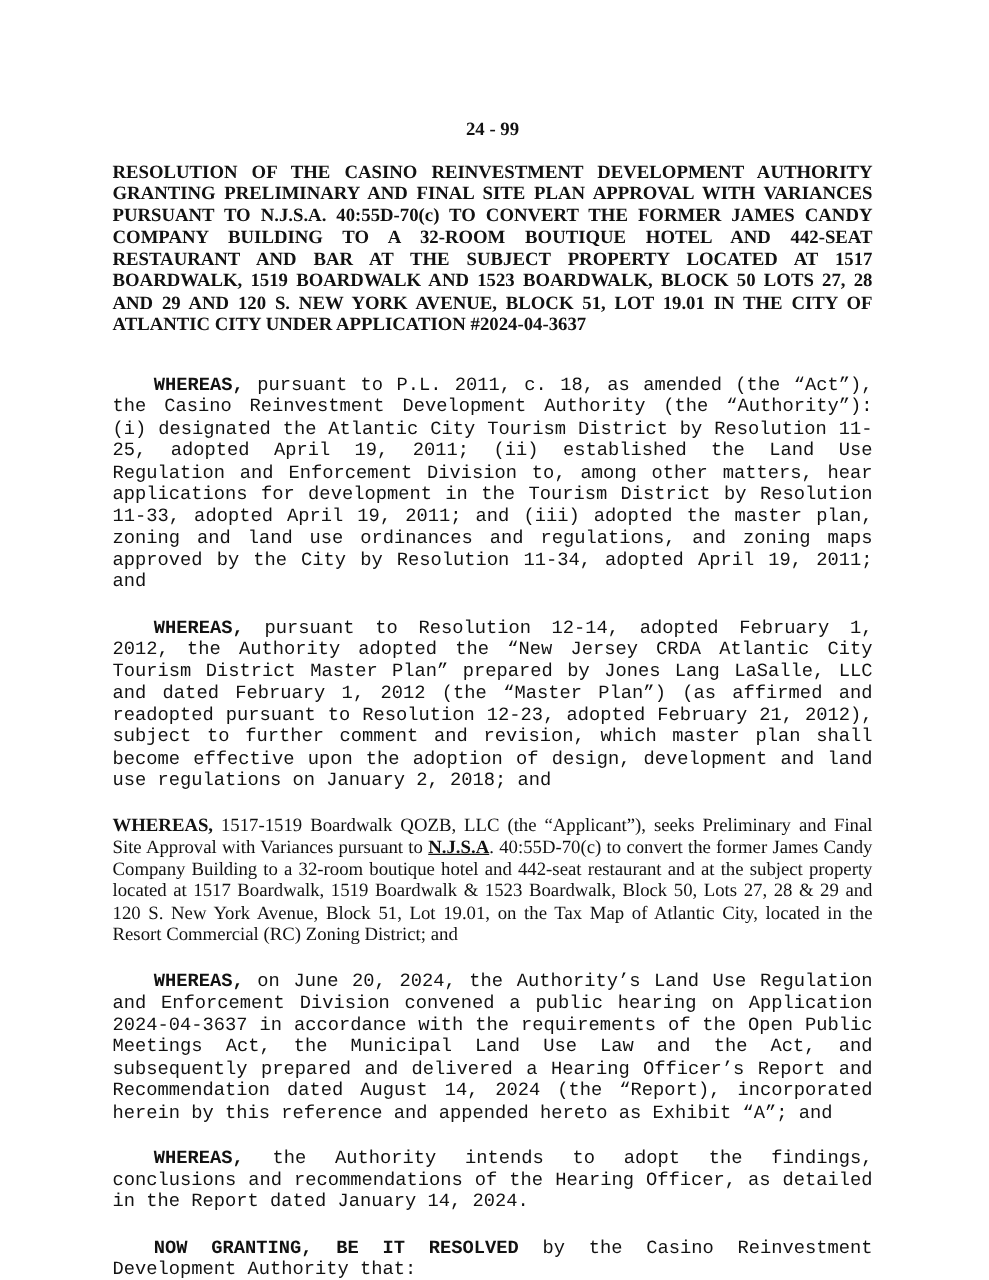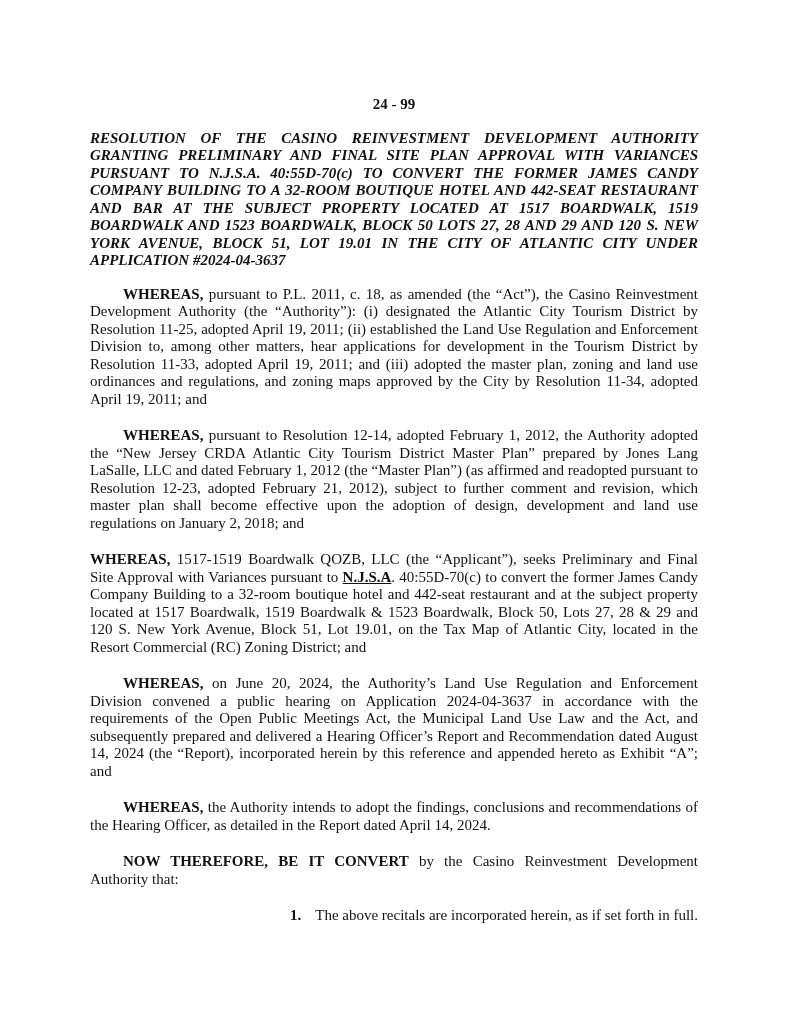--- a/index.html
+++ b/index.html
@@ -22,29 +22,29 @@
     overflow: hidden;
   }
   .res-number {
     text-align: center;
     font-weight: bold;
     margin: 0 0 16px 0;
   }
   .doc-title {
     font-weight: bold;
     text-align: justify;
-    margin: 0 0 16px 0;
-    font-style: italic;
+    margin: 0 0 30px 0;
   }
   p.para {
     margin: 0 0 19px 0;
     text-align: justify;
   }
   p.para.indent {
     text-indent: 33px;
+    font-family: Liberation Mono, monospace;
   }
   p.item {
     margin: 0 0 0 50px;
     text-align: right;
   }
   p.item .num {
     font-weight: bold;
     margin-right: 14px;
   }
   .u {
@@ -63,19 +63,19 @@
   <p class="doc-title">RESOLUTION OF THE CASINO REINVESTMENT DEVELOPMENT AUTHORITY GRANTING PRELIMINARY AND FINAL SITE PLAN APPROVAL WITH VARIANCES PURSUANT TO N.J.S.A. 40:55D-70(c) TO CONVERT THE FORMER JAMES CANDY COMPANY BUILDING TO A 32-ROOM BOUTIQUE HOTEL AND 442-SEAT RESTAURANT AND BAR AT THE SUBJECT PROPERTY LOCATED AT 1517 BOARDWALK, 1519 BOARDWALK AND 1523 BOARDWALK, BLOCK 50 LOTS 27, 28 AND 29 AND 120 S. NEW YORK AVENUE, BLOCK 51, LOT 19.01  IN THE CITY OF ATLANTIC CITY UNDER APPLICATION #2024-04-3637</p>
 
   <p class="para indent"><strong>WHEREAS,</strong><span> pursuant to P.L. 2011, c. 18, as amended (the “Act”), the Casino Reinvestment Development Authority (the “Authority”): (i) designated the Atlantic City Tourism District by Resolution 11-25, adopted April 19, 2011; (ii) established the Land Use Regulation and Enforcement Division to, among other matters, hear applications for development in the Tourism District by Resolution 11-33, adopted April 19, 2011; and (iii) adopted the master plan, zoning and land use ordinances and regulations, and zoning maps approved by the City by Resolution 11-34, adopted April 19, 2011; and</span></p>
 
   <p class="para indent"><strong>WHEREAS,</strong><span> pursuant to Resolution 12-14, adopted February 1, 2012, the Authority adopted the “New Jersey CRDA Atlantic City Tourism District Master Plan” prepared by Jones Lang LaSalle, LLC and dated February 1, 2012 (the “Master Plan”) (as affirmed and readopted pursuant to Resolution 12-23, adopted February 21, 2012), subject to further comment and revision, which master plan shall become effective upon the adoption of design, development and land use regulations on January 2, 2018; and</span></p>
 
   <p class="para"><strong>WHEREAS,</strong><span> 1517-1519 Boardwalk QOZB, LLC (the “Applicant”), seeks Preliminary and Final Site Approval with Variances pursuant to </span><span class="u">N.J.S.A</span><span>. 40:55D-70(c) to convert the former James Candy Company Building to a 32-room boutique hotel and 442-seat restaurant and at the subject property located at 1517 Boardwalk, 1519 Boardwalk &amp; 1523 Boardwalk, Block 50, Lots 27, 28 &amp; 29 and 120 S. New York Avenue, Block 51, Lot 19.01, on the Tax Map of Atlantic City, located in the Resort Commercial (RC) Zoning District; and</span></p>
 
   <p class="para indent"><strong>WHEREAS,</strong><span> on June 20, 2024, the Authority’s Land Use Regulation and Enforcement Division convened a public hearing on Application 2024-04-3637 in accordance with the requirements of the Open Public Meetings Act, the Municipal Land Use Law and the Act, and subsequently prepared and delivered a Hearing Officer’s Report and Recommendation dated August 14, 2024 (the “Report), incorporated herein by this reference and appended hereto as Exhibit “A”; and</span></p>
 
-  <p class="para indent"><strong>WHEREAS,</strong><span> the Authority intends to adopt the findings, conclusions and recommendations of the Hearing Officer, as detailed in the Report dated April 14, 2024.</span></p>
+  <p class="para indent"><strong>WHEREAS,</strong><span> the Authority intends to adopt the findings, conclusions and recommendations of the Hearing Officer, as detailed in the Report dated January 14, 2024.</span></p>
 
-  <p class="para indent"><strong>NOW THEREFORE, BE IT CONVERT</strong><span> by the Casino Reinvestment Development Authority that:</span></p>
+  <p class="para indent"><strong>NOW GRANTING, BE IT RESOLVED</strong><span> by the Casino Reinvestment Development Authority that:</span></p>
 
   <p class="item"><strong class="num">1.</strong><span>The above recitals are incorporated herein, as if set forth in full.</span></p>
 
 </div>
 
 </body></html>

